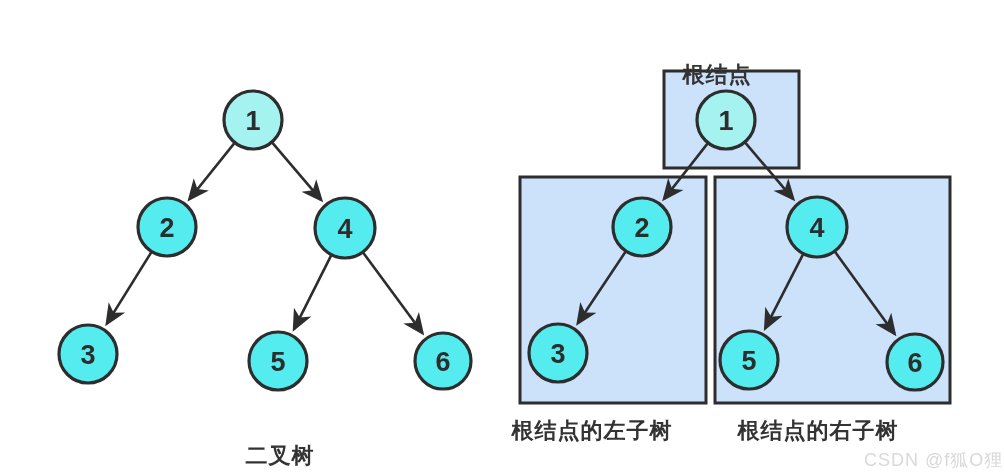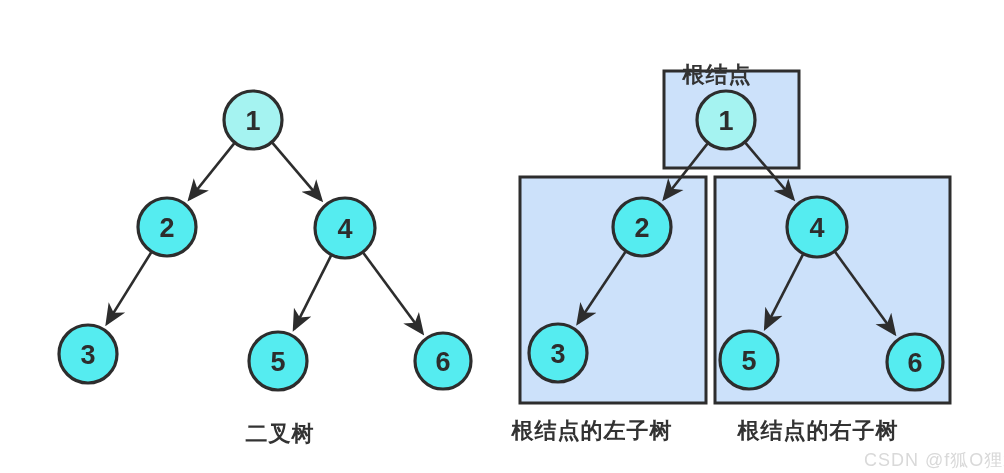--- a/index.html
+++ b/index.html
@@ -90,20 +90,20 @@
         <text x="558" y="354" text-anchor="middle" dominant-baseline="central" fill="#2d2d2d" font-size="27" font-weight="bold" font-family="&quot;Liberation Sans&quot;,&quot;DejaVu Sans&quot;,sans-serif">3</text>
         <circle cx="749" cy="360" r="29" fill="#55ecf0" stroke="#2d2d2d" stroke-width="3.2"></circle>
         <text x="749" y="361" text-anchor="middle" dominant-baseline="central" fill="#2d2d2d" font-size="27" font-weight="bold" font-family="&quot;Liberation Sans&quot;,&quot;DejaVu Sans&quot;,sans-serif">5</text>
         <circle cx="915" cy="362" r="28" fill="#55ecf0" stroke="#2d2d2d" stroke-width="3.2"></circle>
         <text x="915" y="363" text-anchor="middle" dominant-baseline="central" fill="#2d2d2d" font-size="27" font-weight="bold" font-family="&quot;Liberation Sans&quot;,&quot;DejaVu Sans&quot;,sans-serif">6</text>
       </g>
   </svg>
 
   <div class="lbl lbl-title" id="root-title" style="left: 717px; top: 38px; margin-top: 37px;">根结点</div>
 
-  <div class="lbl" id="left-caption" style="left: 280px; top: 434px;">二叉树</div>
+  <div class="lbl" id="left-caption" style="left: 280px; top: 456px;">二叉树</div>
 
   <div class="lbl" id="right-subtree-label" style="left: 818px; top: 431px;">根结点的右子树</div>
 
   <div class="lbl" id="left-subtree-label" style="left: 592px; top: 431px;">根结点的左子树</div>
 
   <div class="watermark">CSDN @f狐O狸x</div>
 </div>
 
 </body></html>

